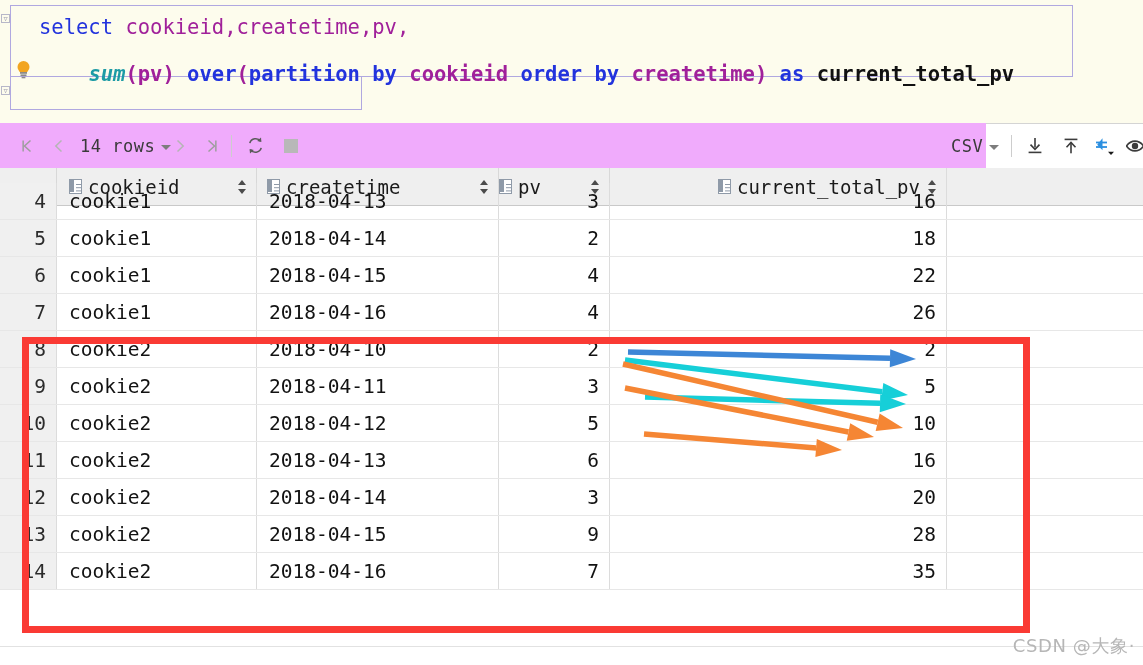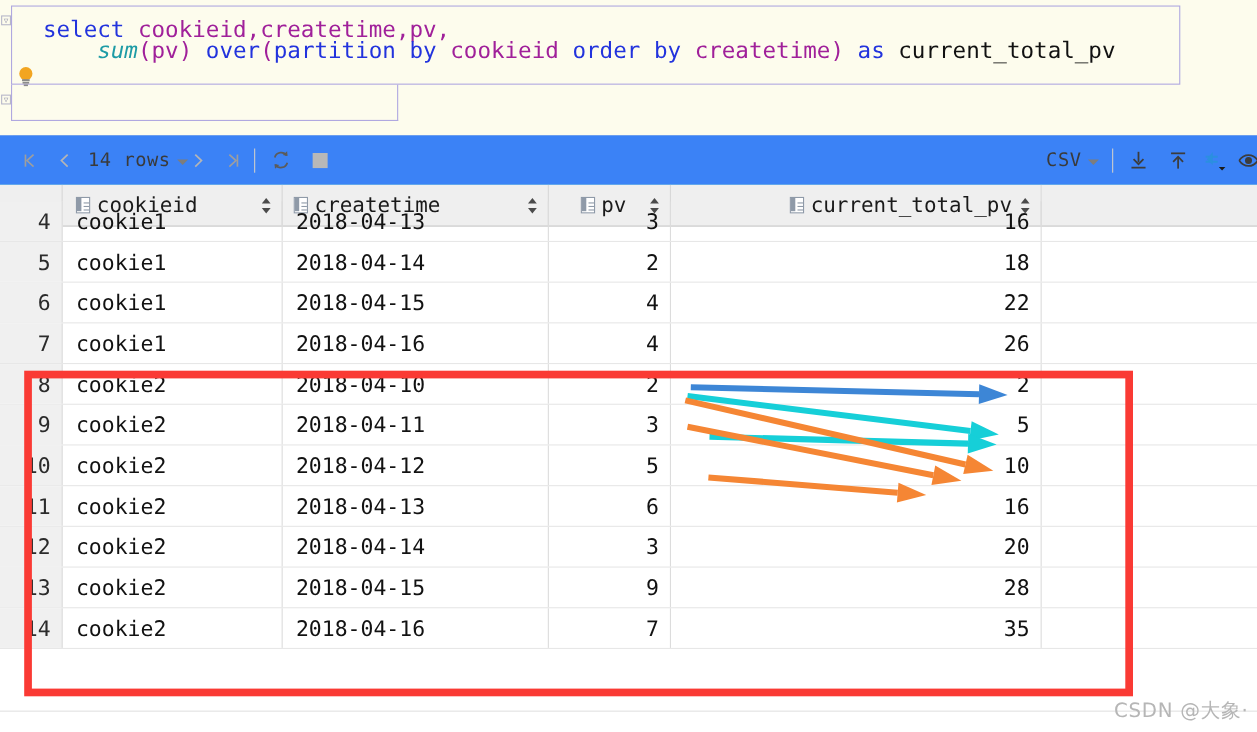--- a/index.html
+++ b/index.html
@@ -39,31 +39,31 @@
     border:1px solid #b0a8e0; border-top:none; box-sizing:border-box; background:transparent;
   }
   .code-line {
     position:absolute; left:12px;
     font-family:"DejaVu Sans Mono","Liberation Mono",monospace;
     font-size:20.5px; line-height:20px; white-space:pre;
     letter-spacing:0px;
     padding-left:27px;
   }
   .l1 { top:17px; }
-  .l2 { top:36px; }
+  .l2 { top:64px;font-weight:bold; }
   .l3 { top:88px; }
   .kw  { color:#2233dd; }
   .ident { color:#a0209a; }
   .fn  { color:#1d9ba5; font-style:italic; }
   .plain { color:#111111; }
 
   
   .toolbar {
-    position:absolute; left:0; top:123px; width:1143px; height:45px;
-    background:#3b82f6; border-bottom:7px solid #14b8a6;
+    position:absolute; left:0; top:123px; width:986px; height:45px;
+    background:#f0abfc; border-bottom:7px solid #14b8a6;
   }
   .tb-item {
     position:absolute; top:0; height:45px; display:flex; align-items:center;
     justify-content:center; color:#9a9a9a; font-size:19px;
     font-family:"DejaVu Sans Mono","Liberation Mono",monospace;
   }
   .tb-sep {
     position:absolute; top:12px; width:1px; height:22px; background:#cdcdcd;
   }
   .rows-label {
@@ -283,21 +283,21 @@
       <div class="hcell c-createtime" style="padding-left:10px;">
         <span class="col-icon">
             <i></i>
           </span>
         <span class="hlabel">createtime</span>
         <span class="sorter">
             <span class="up"></span>
             <span class="dn"></span>
           </span>
       </div>
-      <div class="hcell c-pv" style="justify-content:center;padding-right:11px;">
+      <div class="hcell c-pv" style="justify-content:flex-start;padding-right:11px;">
         <span class="col-icon">
             <i></i>
           </span>
         <span class="hlabel">pv</span>
         <span class="sorter">
             <span class="up"></span>
             <span class="dn"></span>
           </span>
       </div>
       <div class="hcell c-ctp" style="justify-content:flex-end;padding-right:26px;">

